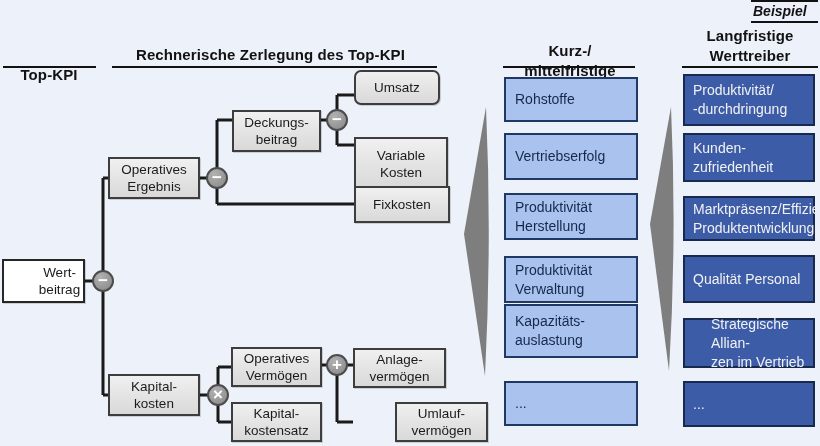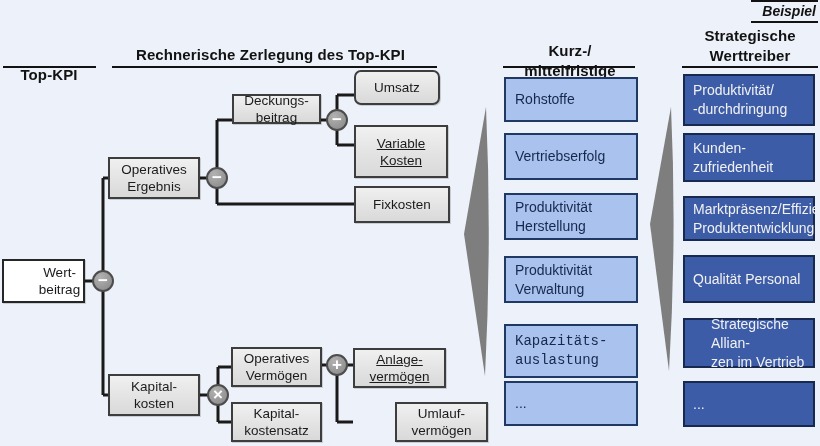--- a/index.html
+++ b/index.html
@@ -10,21 +10,21 @@
   }
   svg.layer{position:absolute;left:0;top:0;width:820px;height:446px;}
   .hdr{
     position:absolute;font-weight:bold;font-size:15px;color:#121212;
     text-align:center;line-height:20px;white-space:pre-line;letter-spacing:0.1px;
   }
   .badge{
     position:absolute;left:751px;top:0;width:67px;box-sizing:border-box;
     border-top:2px solid #121212;border-bottom:2px solid #121212;
     font-style:italic;font-weight:bold;font-size:14px;color:#121212;
-    text-align:right;padding:1px 2px 2px 2px;line-height:16px;
+    text-align:left;padding:1px 2px 2px 2px;line-height:16px;
   }
   .tbox{
     position:absolute;box-sizing:border-box;border:2px solid #3d3d3d;
     background:linear-gradient(180deg,#f0f0f0 0%,#e3e3e3 55%,#d9d9d9 100%);
     color:#1b1b1b;font-size:13.5px;line-height:17px;white-space:pre-line;
     display:flex;align-items:center;justify-content:center;text-align:center;
     box-shadow:1px 1px 0 rgba(0,0,0,0.15);
   }
   .tbox.root{background:#ffffff;border-color:#262626;}
   .mbox{
@@ -72,41 +72,41 @@
 
     <path d="M486 107 Q492 240 485 376 L464 234 Z" fill="#7e7e7e"></path>
     <path d="M671 107 Q677 238 669 371 L650 224 Z" fill="#7e7e7e"></path>
   </svg>
 
   <div class="hdr" style="left:0;top:45;width:98px;top:45px;margin-top:20px;">Top-KPI</div>
   <div class="hdr" style="left:108px;top:45px;width:325px;">Rechnerische Zerlegung des Top-KPI</div>
   <div class="hdr" style="left:494px;top:5px;width:152px;margin-top:36px;">Kurz-/
 mittelfristige
 Werttreiber</div>
-  <div class="hdr" style="left:680px;top:26px;width:140px;">Strategische
+  <div class="hdr" style="left:680px;top:26px;width:140px;">Langfristige
 Werttreiber</div>
   <div class="badge">Beispiel</div>
 
   <div class="tbox root" style="left:2px;top:259px;width:83px;height:44px;padding-left:32px;">Wert-
 beitrag</div>
   <div class="tbox" style="left:108px;top:157px;width:92px;height:42px;">Operatives
 Ergebnis</div>
-  <div class="tbox" style="left:232px;top:94px;width:89px;height:30px;">Deckungs-
+  <div class="tbox" style="left:232px;top:110px;width:89px;height:42px;">Deckungs-
 beitrag</div>
   <div class="tbox" style="left:354px;top:70px;width:86px;height:35px;border-radius:7px;">Umsatz</div>
-  <div class="tbox" style="left:354px;top:125px;width:94px;height:53px;text-decoration:underline;">Variable
+  <div class="tbox" style="left:354px;top:137px;width:94px;height:53px;">Variable
 Kosten</div>
   <div class="tbox" style="left:354px;top:186px;width:96px;height:37px;">Fixkosten</div>
   <div class="tbox" style="left:108px;top:374px;width:92px;height:42px;">Kapital-
 kosten</div>
   <div class="tbox" style="left:231px;top:347px;width:91px;height:40px;">Operatives
 Vermögen</div>
   <div class="tbox" style="left:231px;top:402px;width:91px;height:40px;">Kapital-
 kostensatz</div>
-  <div class="tbox" style="left:353px;top:348px;width:93px;height:40px;text-decoration:underline;">Anlage-
+  <div class="tbox" style="left:353px;top:348px;width:93px;height:40px;">Anlage-
 vermögen</div>
   <div class="tbox" style="left:353px;top:402px;width:93px;height:40px;margin-left:42px;">Umlauf-
 vermögen</div>
 
   <div class="op" style="left:92px;top:270px;">
     <span>−</span>
     </div>
   <div class="op" style="left:206px;top:167px;">
     <span>−</span>
     </div>
@@ -119,21 +119,21 @@
   <div class="op" style="left:326px;top:354px;">
     <span>+</span>
     </div>
 
   <div class="mbox" style="top:77px;height:45px;">Rohstoffe</div>
   <div class="mbox" style="top:133px;height:47px;">Vertriebserfolg</div>
   <div class="mbox" style="top:193px;height:47px;">Produktivität
 Herstellung</div>
   <div class="mbox" style="top:256px;height:47px;">Produktivität
 Verwaltung</div>
-  <div class="mbox" style="top:324px;height:54px;font-family:Liberation Mono, monospace;">Kapazitäts-
+  <div class="mbox" style="top:304px;height:54px;">Kapazitäts-
 auslastung</div>
   <div class="mbox" style="top:381px;height:45px;">...</div>
 
   <div class="lbox" style="top:74px;height:52px;">Produktivität/
 -durchdringung</div>
   <div class="lbox" style="top:133px;height:49px;">Kunden-
 zufriedenheit</div>
   <div class="lbox" style="top:196px;height:45px;">Marktpräsenz/Effizienz
 Produktentwicklung</div>
   <div class="lbox" style="top:255px;height:48px;">Qualität Personal</div>

